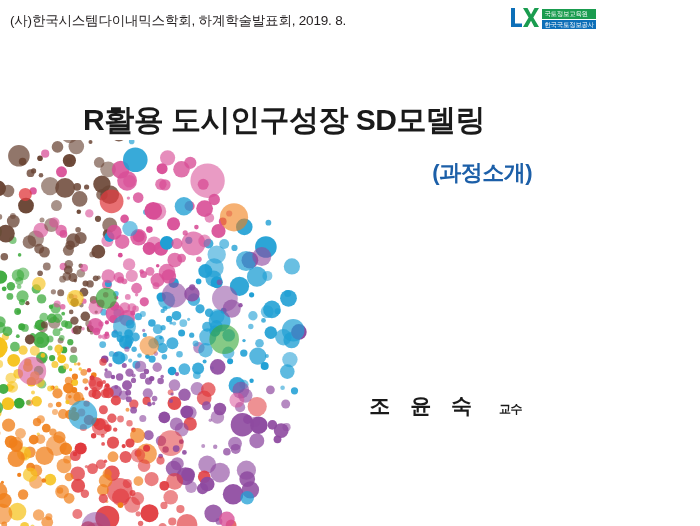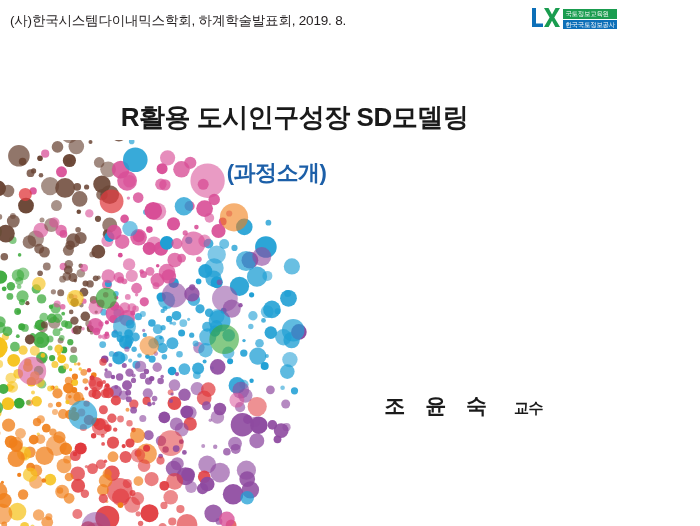--- a/index.html
+++ b/index.html
@@ -9,21 +9,20 @@
   }
   body {
     font-family: "Liberation Sans", sans-serif;
   }
   .slide {
     position: relative;
     width: 604px;
     height: 526px;
     background: #ffffff;
     overflow: hidden;
-    padding-left: 21px;
   }
 
   
   .header-text {
     position: absolute;
     left: 10px;
     top: 12px;
     font-size: 13.5px;
     color: #231f20;
     letter-spacing: -0.2px;
@@ -63,32 +62,32 @@
     background: #0d6fb8;
   }
 
   
   .title-main {
     position: absolute;
     left: 0;
     right: 36px;
     top: 100px;
     text-align: center;
-    font-size: 26px;
+    font-size: 30px;
     font-weight: bold;
     color: #1a1a1a;
     letter-spacing: -0.5px;
     white-space: nowrap;
   }
   .title-sub {
     position: absolute;
     left: 0;
     right: 72px;
     top: 158px;
-    text-align: center;
+    text-align: right;
     font-size: 22px;
     font-weight: bold;
     color: #1c5fa8;
     letter-spacing: -0.5px;
     white-space: nowrap;
   }
 
   
   .author {
     position: absolute;
@@ -98,21 +97,21 @@
     align-items: flex-end;
     gap: 20px;
   }
   .author-name {
     font-size: 21px;
     font-weight: bold;
     color: #1a1a1a;
     letter-spacing: 7px;
   }
   .author-role {
-    font-size: 15px;
+    font-size: 12px;
     font-weight: bold;
     color: #1a1a1a;
     padding-bottom: 2px;
     letter-spacing: -0.5px;
   }
 
   
   .artwork {
     position: absolute;
     left: -22px;

